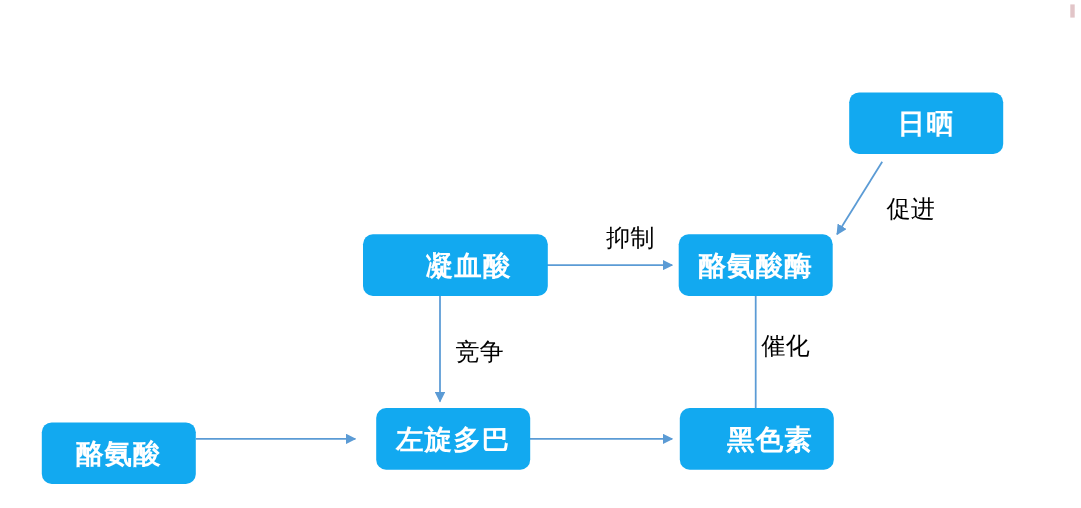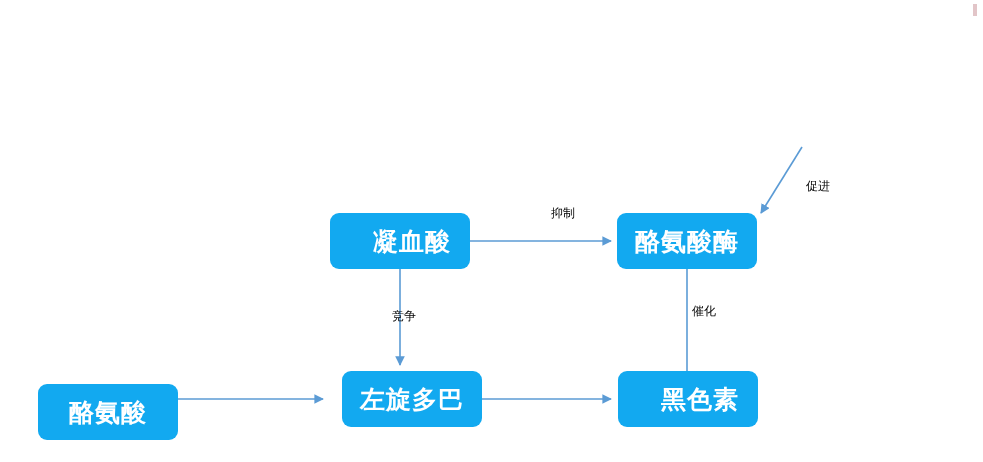--- a/index.html
+++ b/index.html
@@ -37,21 +37,21 @@
     display: flex;
     align-items: center;
     justify-content: center;
     text-align: center;
     line-height: 1;
     white-space: nowrap;
   }
   .edge-label {
     position: absolute;
     color: #000000;
-    font-size: 12px;
+    font-size: 22px;
     line-height: 1;
     white-space: nowrap;
   }
   .corner-artifact {
     position: absolute;
     right: 6px;
     top: 4px;
     width: 4px;
     height: 12px;
     background: #d8b2b6;
@@ -92,40 +92,43 @@
 
     <g>
       <line x1="802" y1="147" x2="761" y2="213" stroke="#5b9bd5" stroke-width="1.6" marker-end="url(#arrow)"></line>
     </g>
   </svg>
 
   <div class="node" style="left:38px; top:384px; width:140px; height:56px;">
     <span>酪氨酸</span>
   </div>
 
-  <div class="node" style="left:330px; top:213px; width:140px; height:56px;padding-left:24px;">
+  <div class="node" style="left:330px; top:213px; width:168px; height:56px;padding-left:24px;">
     <span>凝血酸</span>
   </div>
 
   <div class="node" style="left:330px; top:371px; width:140px; height:56px;margin-left:12px;">
     <span>左旋多巴</span>
   </div>
 
   <div class="node" style="left:617px; top:213px; width:140px; height:56px;justify-content:center;">
     <span>酪氨酸酶</span>
   </div>
 
   <div class="node" style="left:618px; top:371px; width:140px; height:56px;padding-left:24px;">
     <span>黑色素</span>
   </div>
 
+  <div class="node" style="left:772px; top:84px; width:140px; height:56px;">
+    <span>日晒</span>
+  </div>
 
   <div class="edge-label" style="left:536px; top:207px;margin-left:15px;">抑制</div>
 
-  <div class="edge-label" style="left:392px; top:310px;">竞争</div>
+  <div class="edge-label" style="left:414px; top:310px;">竞争</div>
 
   <div class="edge-label" style="left:692px; top:305px;">催化</div>
 
   <div class="edge-label" style="left:806px; top:180px;">促进</div>
 
   <div class="corner-artifact"></div>
 
 </div>
 
 </body></html>

